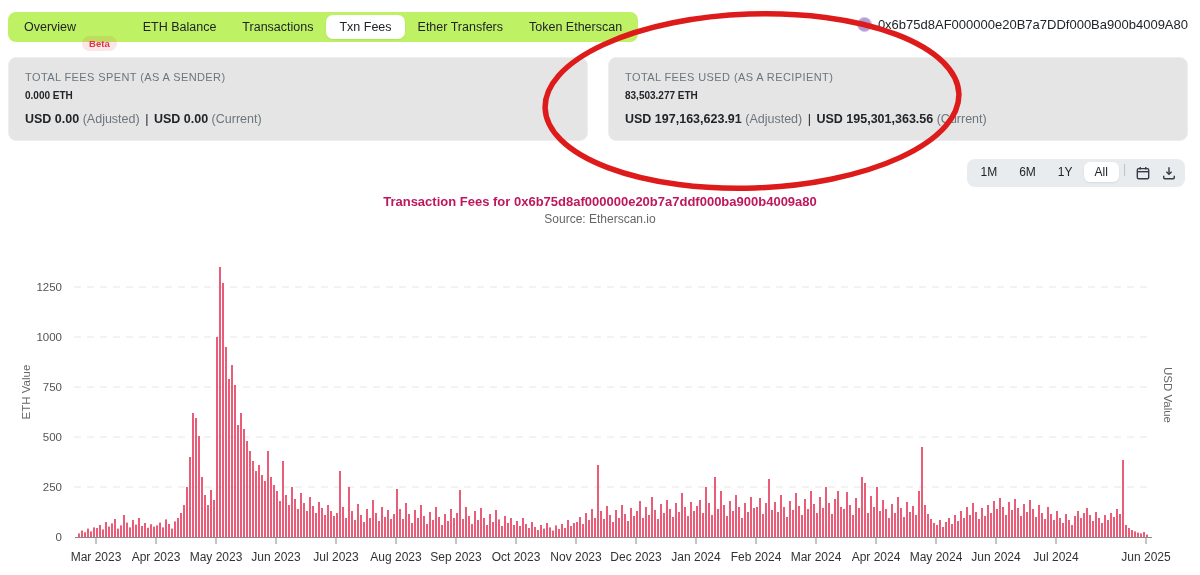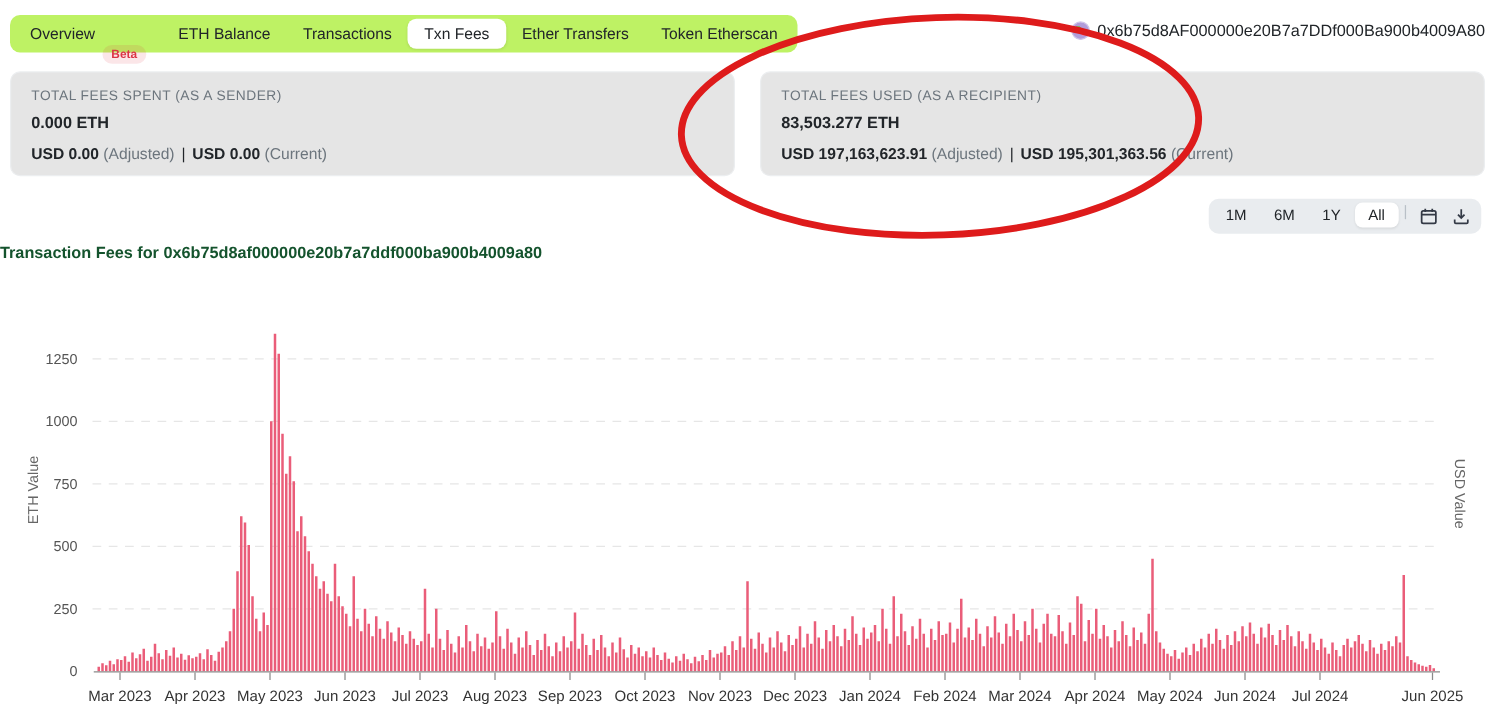--- a/index.html
+++ b/index.html
@@ -16,37 +16,37 @@
   .address { position:absolute; top:17px; right:12px; display:flex; align-items:center; gap:6px; font-size:13px; color:#212529; }
   .blockie { width:15px; height:15px; border-radius:50%; background:
       radial-gradient(circle at 35% 40%, #7cb86a 0 22%, transparent 23%),
       radial-gradient(circle at 70% 65%, #d98bc0 0 18%, transparent 19%),
       #b09cd9; border:1px solid #cfc4e8; }
 
   
   .cards { position:absolute; top:57px; left:8px; width:1180px; display:flex; gap:20px; }
   .card { flex:1; background:#e5e5e5; border:1px solid #eceef0; border-radius:8px; padding:13px 16px; height:84px; }
   .card-title { font-size:11px; letter-spacing:.4px; color:#6c757d; }
-  .card-value { font-size:13px; font-weight:700; color:#212529; margin-top:7px; }
+  .card-value { font-size:10px; font-weight:700; color:#212529; margin-top:7px; }
   .card-usd { font-size:12.5px; color:#6c757d; margin-top:11px; }
   .card-usd b { color:#212529; }
   .usd-div { color:#212529; padding:0 2px; }
 
   
   .annotation { position:absolute; top:0; left:0; pointer-events:none; z-index:5; }
 
   
   .toolbar { position:absolute; top:159px; right:15px; display:inline-flex; align-items:flex-start; background:#e9ecef; border-radius:8px; padding:3px; height:28px; }
   .range-btn { padding:3px 11px; font-size:12px; color:#212529; border-radius:6px; cursor:pointer; }
   .range-btn.active { background:#fff; box-shadow:0 1px 2px rgba(0,0,0,.08); }
   .tb-divider { color:#b9c0c7; font-size:12px; padding:0 4px; }
   .icon-btn { display:flex; align-items:center; justify-content:center; width:26px; height:22px; cursor:pointer; color:#343a46; }
 
   
-  .chart-title { position:absolute; top:194px; left:0; width:1200px; text-align:left; font-size:13px; font-weight:700; color:#14532d; }
+  .chart-title { position:absolute; top:194px; left:0; width:1200px; text-align:center; font-size:13px; font-weight:700; color:#be185d; }
   .chart-subtitle { position:absolute; top:212px; left:0; width:1200px; text-align:center; font-size:12px; color:#666; }
   .plot-wrap { position:absolute; top:245px; left:0; }
 </style>
 </head>
 <body>
 
 <div class="page">
 
   <div class="tabbar">
     <div class="tab">
@@ -121,20 +121,21 @@
     <div class="icon-btn">
       <svg width="14" height="14" viewBox="0 0 16 16" fill="none" stroke="currentColor" stroke-width="1.6">
         <path d="M8 1.5 V9"></path>
         <path d="M5 6.5 L8 9.5 L11 6.5"></path>
         <path d="M2 11 v2.5 a1 1 0 0 0 1 1 h10 a1 1 0 0 0 1 -1 V11"></path>
       </svg>
     </div>
   </div>
 
   <div class="chart-title">Transaction Fees for 0x6b75d8af000000e20b7a7ddf000ba900b4009a80</div>
+  <div class="chart-subtitle">Source: Etherscan.io</div>
 
   <div class="plot-wrap">
     <svg id="plot" width="1200" height="330">
         <line x1="74" x2="1152" y1="242" y2="242" stroke="#e6e6e6" stroke-dasharray="7 6" stroke-width="1"></line>
         <line x1="74" x2="1152" y1="192" y2="192" stroke="#e6e6e6" stroke-dasharray="7 6" stroke-width="1"></line>
         <line x1="74" x2="1152" y1="142" y2="142" stroke="#e6e6e6" stroke-dasharray="7 6" stroke-width="1"></line>
         <line x1="74" x2="1152" y1="92" y2="92" stroke="#e6e6e6" stroke-dasharray="7 6" stroke-width="1"></line>
         <line x1="74" x2="1152" y1="42" y2="42" stroke="#e6e6e6" stroke-dasharray="7 6" stroke-width="1"></line>
         <text x="62" y="296" text-anchor="end" font-size="11.5" fill="#555">0</text>
         <text x="62" y="246" text-anchor="end" font-size="11.5" fill="#555">250</text>

